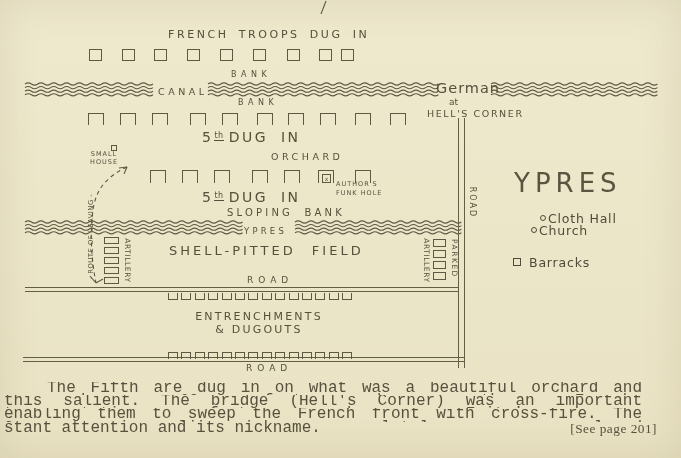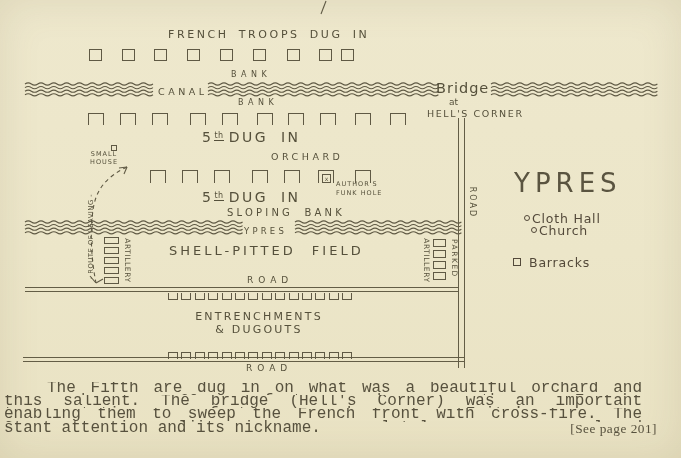--- a/index.html
+++ b/index.html
@@ -46,21 +46,21 @@
   .v-parked{left:427px;top:253px;width:52px;height:11px;font-size:7.5px;letter-spacing:1.5px;}
   .v-road-right{left:454px;top:197px;width:35px;height:11px;font-size:8px;letter-spacing:2px;}
 
   .house-square{left:111px;top:145px;width:6px;height:6px;}
   .funk-outer{left:318px;top:170px;width:16px;height:13px;}
   .funk-inner{left:322px;top:174px;width:9px;height:9px;font-size:6px;line-height:8px;text-align:center;color:#55503b;}
 
   
   .ypres{left:514px;top:168px;font-size:26px;letter-spacing:5px;color:#5a5440;font-weight:400;}
   .legend-item{position:absolute;font-size:12.5px;letter-spacing:.8px;color:#53493a;}
-  .cloth-hall{left:524px;top:211px;}
+  .cloth-hall{left:540px;top:211px;}
   .church{left:531px;top:223px;text-align:right;}
   .barracks{left:529px;top:255px;}
   .ring{display:inline-block;width:4px;height:4px;border:1px solid #53493a;border-radius:50%;margin-right:2px;vertical-align:2px;}
   .sq-marker{position:absolute;left:513px;top:258px;width:8px;height:8px;border:1px solid #53493a;box-sizing:border-box;}
 
   
   .caption{position:absolute;left:4px;top:382px;width:638px;
     font-family:Liberation Mono, monospace;font-size:16px;color:#57513e;}
   .cap-line{height:13.2px;line-height:13.2px;white-space:nowrap;}
   .cap-line.j{text-align:justify;text-align-last:justify;white-space:normal;height:13.2px;overflow:hidden;}
@@ -103,21 +103,21 @@
     </svg>
 
   <div class="road-h" style="left:25px;top:287px;width:433px;height:5px;"></div>
   <div class="road-h" style="left:23px;top:357px;width:442px;height:5px;"></div>
   <div class="road-v" style="left:458px;top:118px;width:7px;height:250px;"></div>
 
   <div class="lbl french-troops">FRENCH TROOPS DUG IN</div>
   <div class="lbl bank-upper">BANK</div>
   <div class="lbl canal">CANAL</div>
   <div class="lbl bank-lower">BANK</div>
-  <div class="lbl bridge-1">Bridge</div>
+  <div class="lbl bridge-1">German</div>
   <div class="lbl bridge-2">at</div>
   <div class="lbl bridge-3">HELL'S CORNER</div>
 
   <div class="lbl dugin dugin-1"><span>5</span><span class="sup">th</span><span>DUG IN</span></div>
   <div class="lbl orchard">ORCHARD</div>
 
   <div class="sym box house-square"></div>
   <div class="lbl small-house">SMALL<br>HOUSE</div>
 
   <div class="lbl dugin dugin-2"><span>5</span><span class="sup">th</span><span>DUG IN</span></div>

